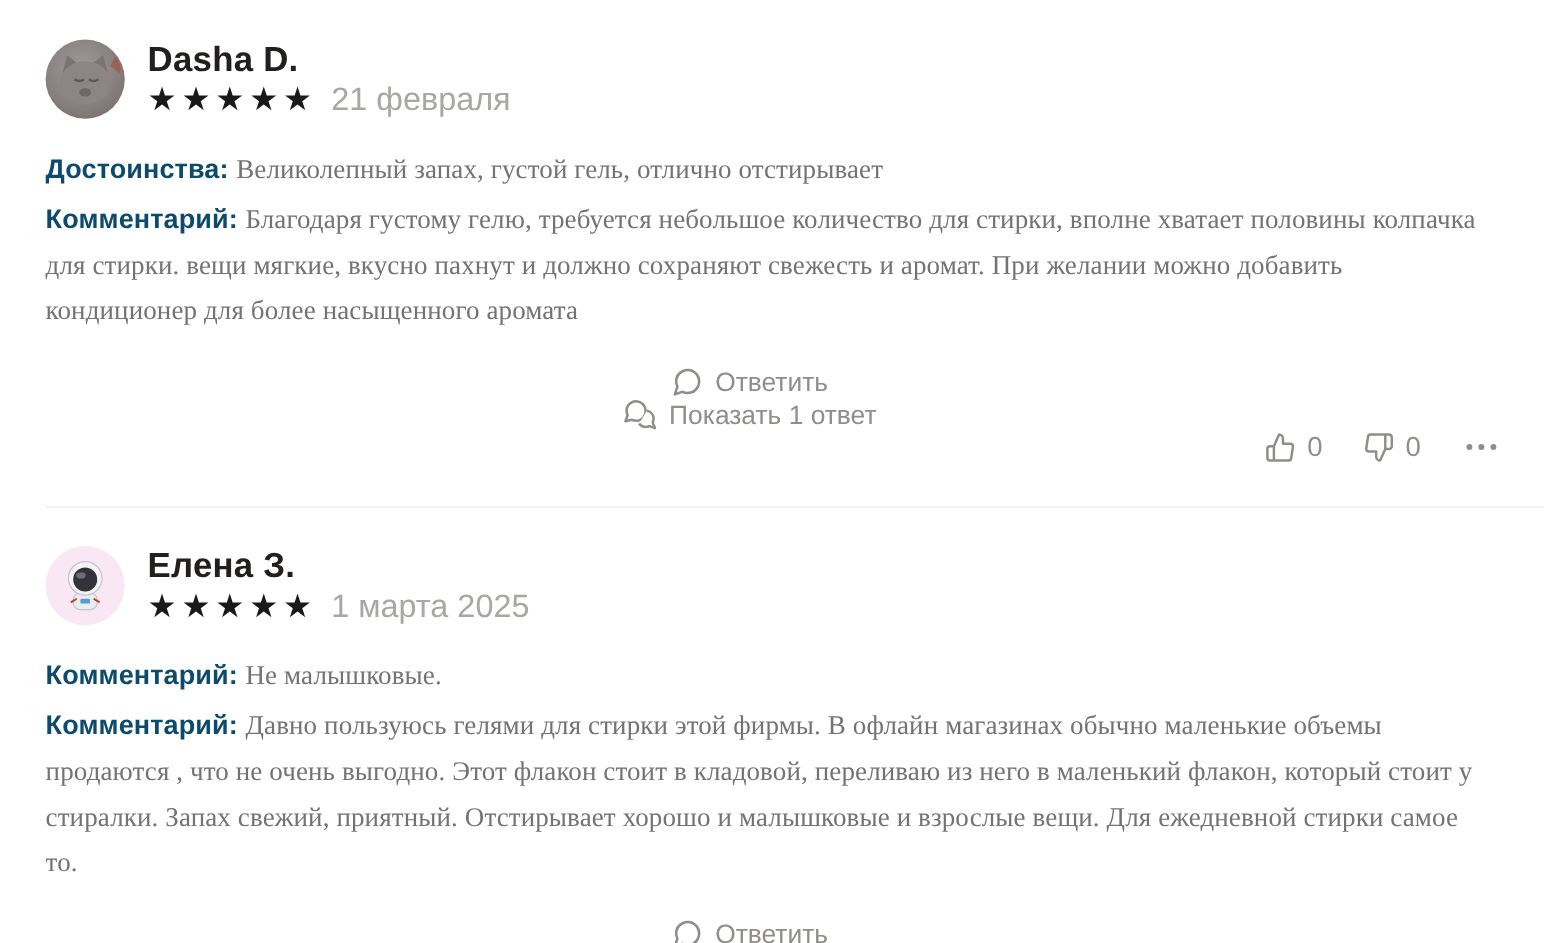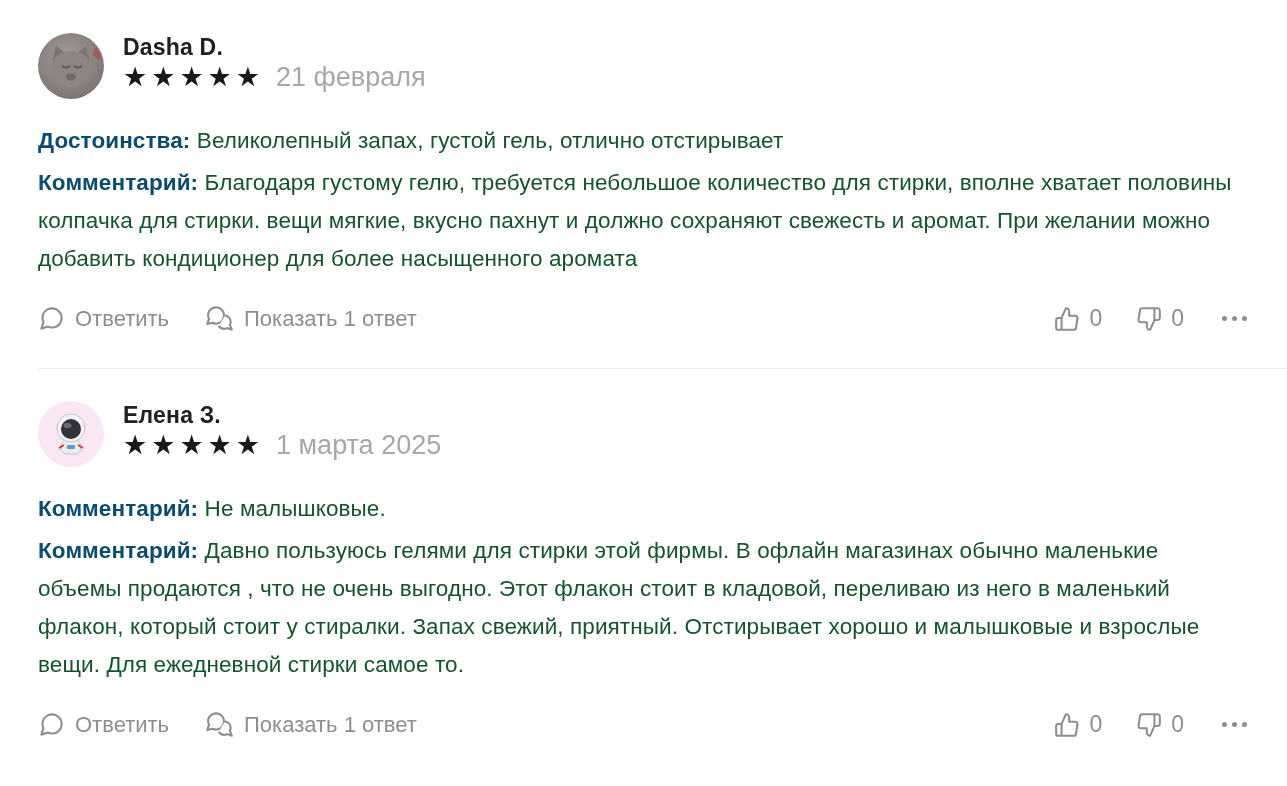--- a/index.html
+++ b/index.html
@@ -14,32 +14,32 @@
   .review { position: relative; }
   .rev-head { display: flex; align-items: flex-start; }
   .avatar {
     width: 66px; height: 66px; border-radius: 50%;
     flex: 0 0 66px; margin-right: 19px; overflow: hidden;
     display: flex; align-items: center; justify-content: center;
   }
   .avatar-cat { background: radial-gradient(circle at 45% 38%, #a29a98 0%, #8d8583 45%, #6f6866 100%); }
   .avatar-astro { background: #f9e8f3; }
   .head-col { padding-top: 1px; }
-  .author { font-size: 23px; font-weight: 700; color: #21201e; letter-spacing: .2px; }
+  .author { font-size: 29px; font-weight: 700; color: #21201e; letter-spacing: .2px; }
   .rate-row { display: flex; align-items: center; margin-top: 3px; }
   .stars { font-size: 27px; letter-spacing: 4px; color: #191919; line-height: 1; }
   .date { font-size: 27px; color: #a8a7a4; margin-left: 12px; line-height: 1; }
 
   .rev-body { margin-top: 23px; }
   .field { font-size: 22.5px; line-height: 38px; letter-spacing: .1px; }
   .field + .field { margin-top: 4px; }
   .field .label { color: #0c4a6e; font-weight: 700; }
-  .field .ftext { color: #14532d; }
+  .field .ftext { color: #737373; font-family: Liberation Serif, serif; }
 
-  .actions { display: flex; align-items: center; margin-top: 27px; }
+  .actions { display: flex; align-items: center; margin-top: 27px; flex-direction: column; }
   button {
     background: none; border: none; cursor: pointer;
     font-family: "Liberation Sans", sans-serif;
     color: #8f8e8b; font-size: 22px; padding: 0;
     display: inline-flex; align-items: center;
   }
   .act { margin-right: 36px; }
   .act svg { margin-right: 10px; }
   .vote-group { margin-left: auto; display: flex; align-items: center; }
   .vote { margin-left: 34px; }

